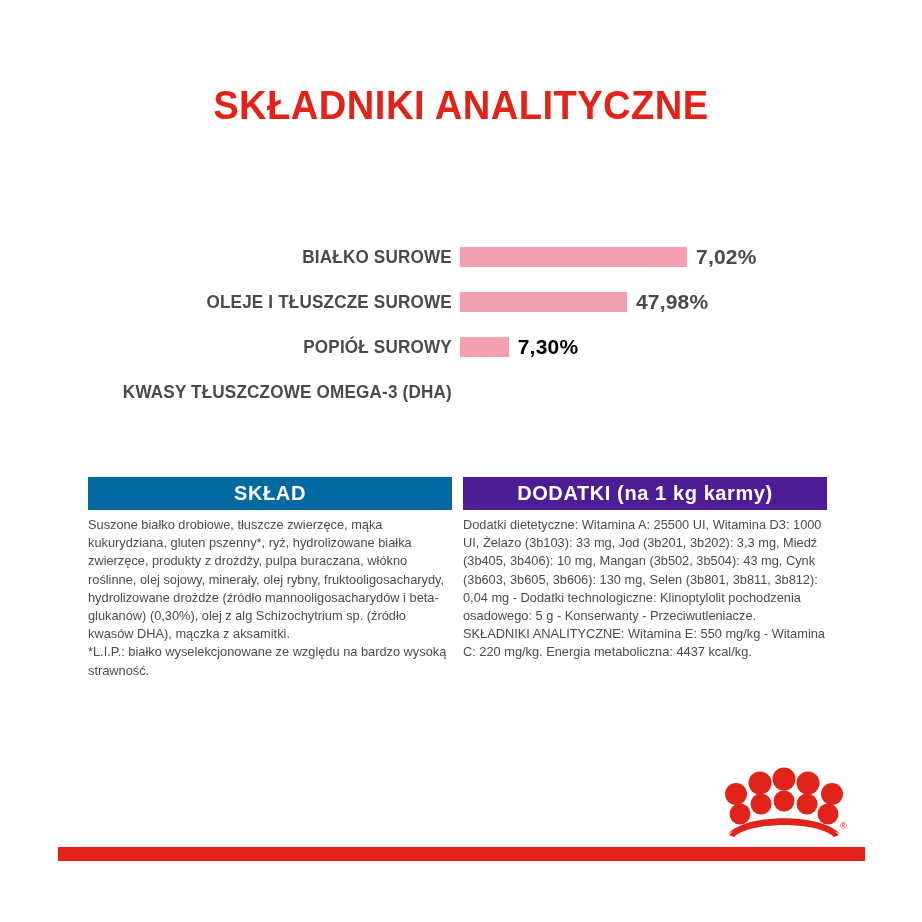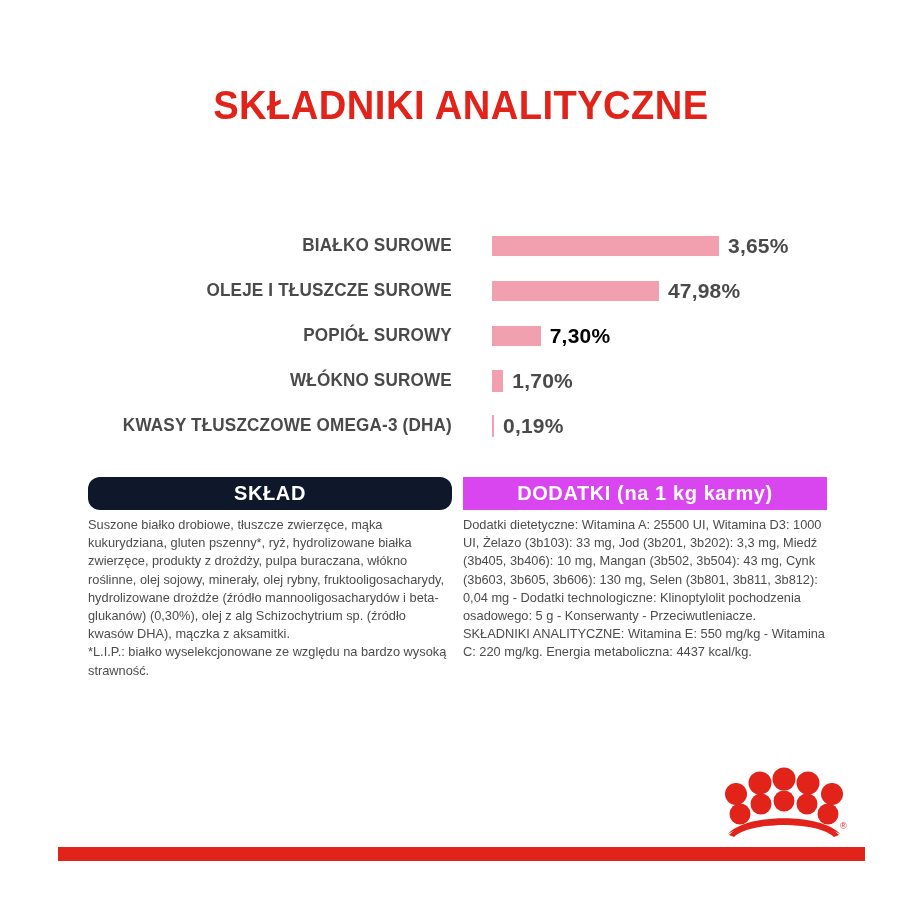--- a/index.html
+++ b/index.html
@@ -35,23 +35,22 @@
 
   
   .chart {
     position: absolute;
     top: 234px;
     left: 58px;
     width: 806px;
   }
   .chart-row {
     display: flex;
-    align-items: flex-start;
+    align-items: center;
     height: 45px;
-    gap: 32px;
   }
   .chart-label {
     width: 402px;
     text-align: right;
     padding-right: 9px;
     box-sizing: border-box;
     color: #4a4a4a;
     font-size: 19px;
     font-weight: bold;
     letter-spacing: 0.2px;
@@ -139,68 +138,57 @@
 <body>
 
 <div class="page-title" style="color: rgb(226, 35, 26);">SKŁADNIKI ANALITYCZNE</div>
 
 <div class="chart">
 
   <div class="chart-row">
     <div class="chart-label" style="color: rgb(74, 74, 74);">BIAŁKO SUROWE</div>
     <div class="chart-bar-wrap">
       <div class="chart-bar" style="width: 227px; background: rgb(242, 160, 176);"></div>
-      <div class="chart-value" style="color: rgb(74, 74, 74);">3,65%</div>
+      <div class="chart-value" style="color: rgb(74, 74, 74);">7,02%</div>
     </div>
   </div>
 
   <div class="chart-row">
     <div class="chart-label" style="color: rgb(74, 74, 74);">OLEJE I TŁUSZCZE SUROWE</div>
     <div class="chart-bar-wrap">
       <div class="chart-bar" style="width: 166.912px; background: rgb(242, 160, 176);"></div>
       <div class="chart-value" style="color: rgb(74, 74, 74);">47,98%</div>
     </div>
   </div>
 
   <div class="chart-row">
     <div class="chart-label" style="color: rgb(74, 74, 74);">POPIÓŁ SUROWY</div>
     <div class="chart-bar-wrap">
       <div class="chart-bar" style="width: 48.7382px; background: rgb(242, 160, 176);"></div>
       <div class="chart-value" style="color: #000000;">7,30%</div>
     </div>
   </div>
 
-  <div class="chart-row">
-    <div class="chart-label" style="color: rgb(74, 74, 74);">WŁÓKNO SUROWE</div>
-    <div class="chart-bar-wrap">
-      <div class="chart-bar tiny" style="width: 11.35px; background: rgb(242, 160, 176);"></div>
-      <div class="chart-value" style="color: rgb(74, 74, 74);">1,70%</div>
-    </div>
-  </div>
 
   <div class="chart-row">
     <div class="chart-label" style="color: rgb(74, 74, 74);">KWASY TŁUSZCZOWE OMEGA-3 (DHA)</div>
-    <div class="chart-bar-wrap">
-      <div class="chart-bar tiny" style="width: 2px; background: rgb(242, 160, 176);"></div>
-      <div class="chart-value" style="color: rgb(74, 74, 74);">0,19%</div>
-    </div>
   </div>
 
 </div>
 
 <div class="columns">
 
   <div class="column">
-    <div class="col-banner" style="background: #0f172a; border-radius: 12px;">SKŁAD</div>
+    <div class="col-banner" style="background: #0369a1;">SKŁAD</div>
     <div class="col-body">Suszone białko drobiowe, tłuszcze zwierzęce, mąka kukurydziana, gluten pszenny*, ryż, hydrolizowane białka zwierzęce, produkty z drożdży, pulpa buraczana, włókno roślinne, olej sojowy, minerały, olej rybny, fruktooligosacharydy, hydrolizowane drożdże (źródło mannooligosacharydów i beta-glukanów) (0,30%), olej z alg Schizochytrium sp. (źródło kwasów DHA), mączka z aksamitki.
 *L.I.P.: białko wyselekcjonowane ze względu na bardzo wysoką strawność.</div>
   </div>
 
   <div class="column">
-    <div class="col-banner" style="background: #d946ef;">DODATKI (na 1 kg karmy)</div>
+    <div class="col-banner" style="background: #4c1d95;">DODATKI (na 1 kg karmy)</div>
     <div class="col-body">Dodatki dietetyczne: Witamina A: 25500 UI, Witamina D3: 1000 UI, Żelazo (3b103): 33 mg, Jod (3b201, 3b202): 3,3 mg, Miedź (3b405, 3b406): 10 mg, Mangan (3b502, 3b504): 43 mg, Cynk (3b603, 3b605, 3b606): 130 mg, Selen (3b801, 3b811, 3b812): 0,04 mg - Dodatki technologiczne: Klinoptylolit pochodzenia osadowego: 5 g - Konserwanty - Przeciwutleniacze.
 SKŁADNIKI ANALITYCZNE: Witamina E: 550 mg/kg - Witamina C: 220 mg/kg. Energia metaboliczna: 4437 kcal/kg.</div>
   </div>
 
 </div>
 
 <div class="logo">
   <svg viewBox="0 0 136 74" width="136" height="74" aria-hidden="true">
     <g fill="#e2231a">
 

